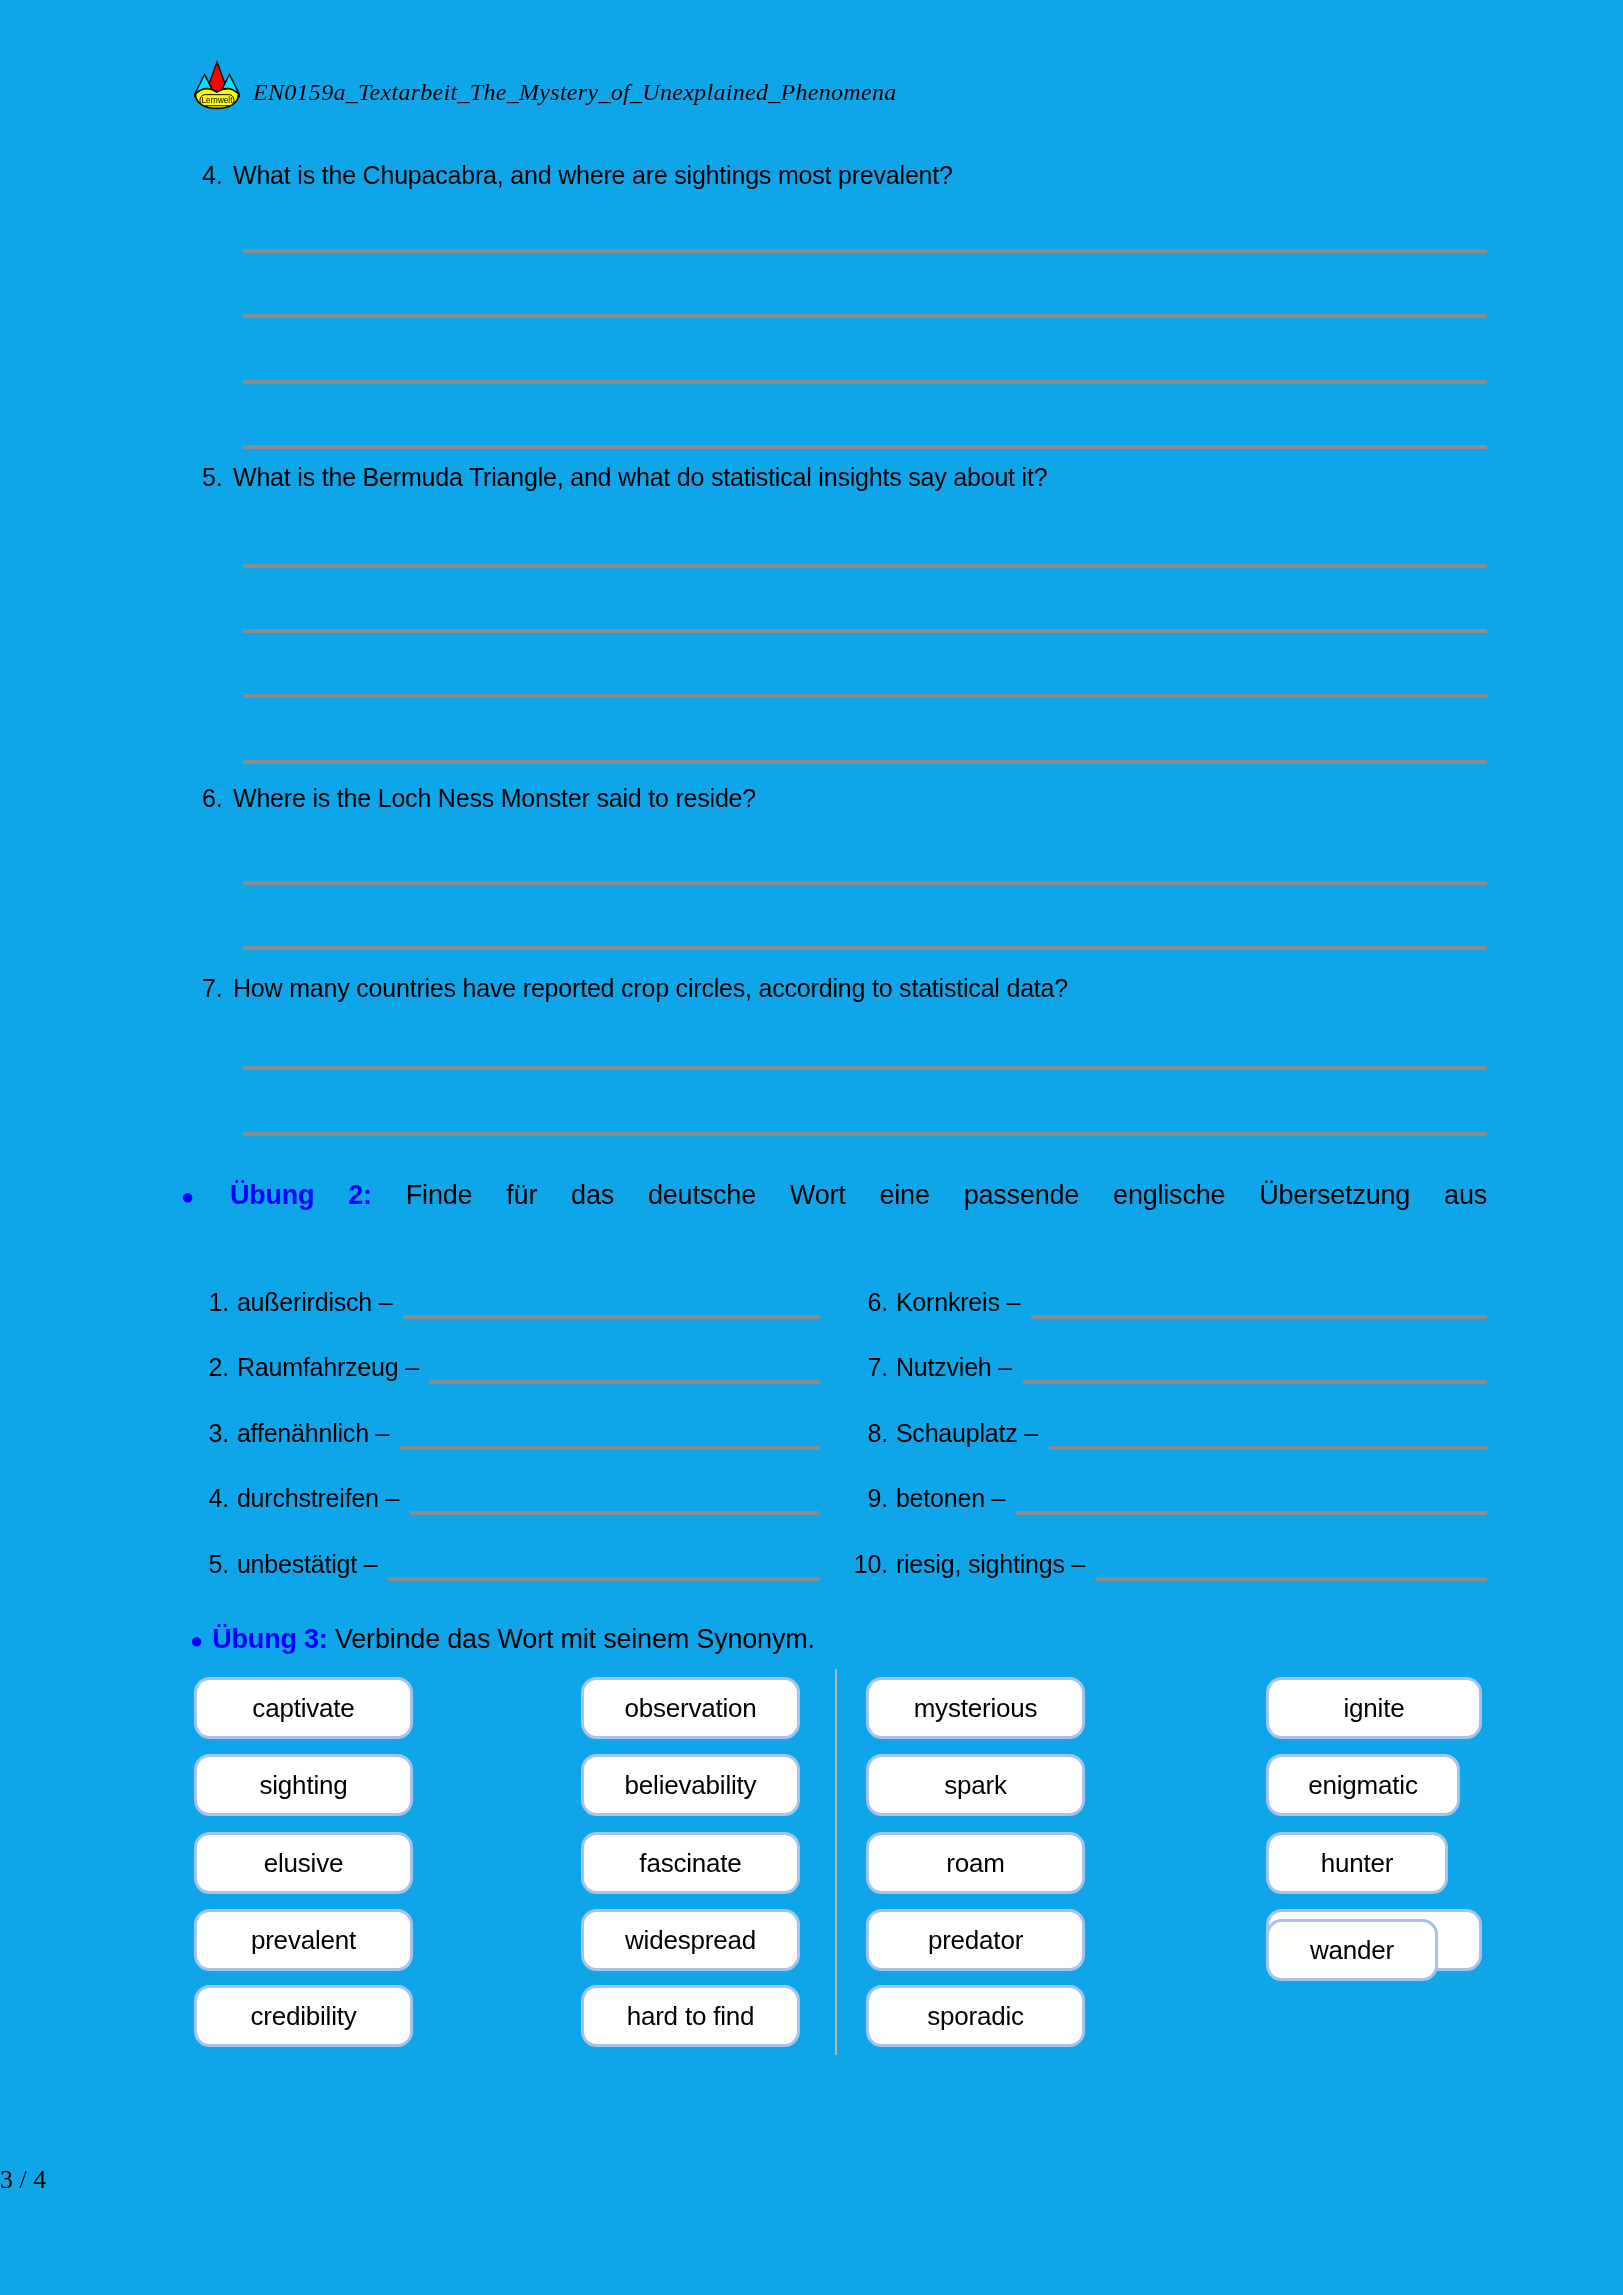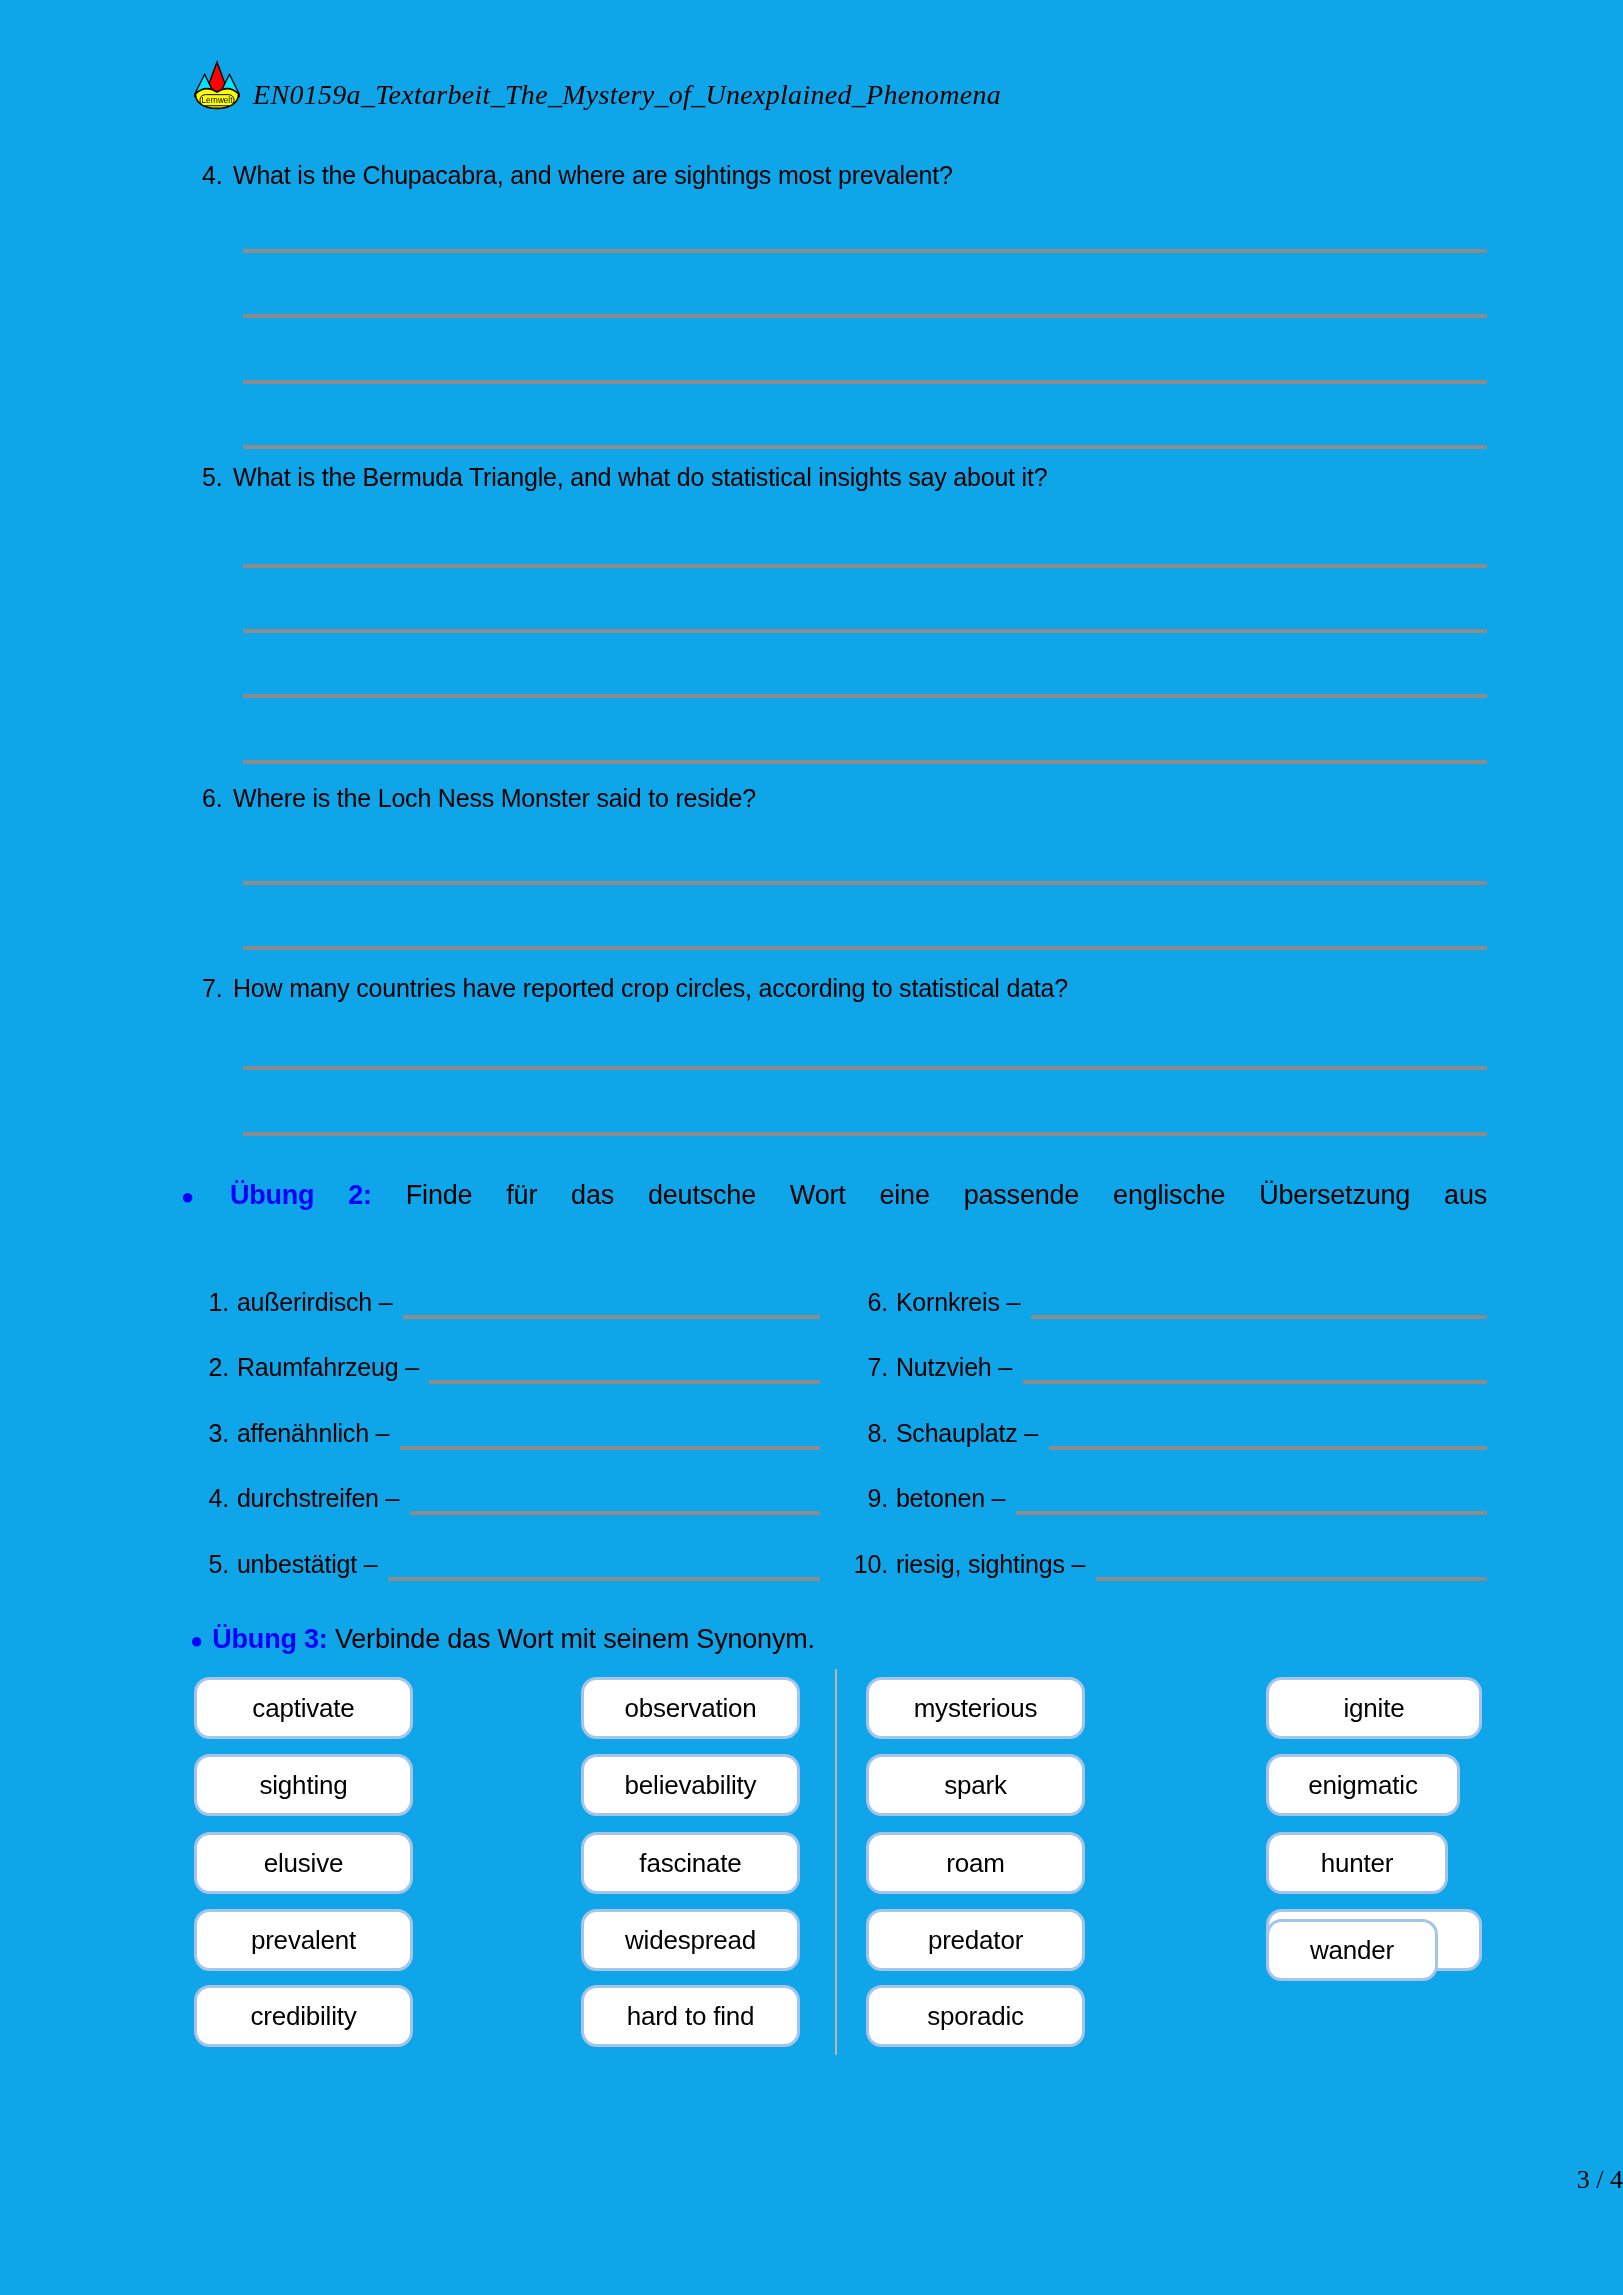--- a/index.html
+++ b/index.html
@@ -9,21 +9,21 @@
     background:#0ea5e9;
     font-family:"Liberation Sans", sans-serif;
     color:#000;
     overflow:hidden;
   }
   
   .logo{position:absolute;left:194px;top:60px;width:46px;height:51px;}
   .doc-title{
     position:absolute;left:253px;top:79px;
     font-family:"Liberation Serif", serif;
-    font-style:italic;font-size:28px;letter-spacing:0.3px;
+    font-style:italic;font-size:24px;letter-spacing:0.3px;
     white-space:nowrap;
   }
   
   .question{
     position:absolute;left:202px;width:1286px;
     display:flex;align-items:flex-start;
     font-size:25px;letter-spacing:-0.2px;line-height:31px;
   }
   .q-num{flex:0 0 auto;width:31px;}
   .q-text{flex:1 1 auto;}
@@ -61,21 +61,21 @@
     border:3.3px solid #a6c4e9;border-radius:15.7px;background:#fff;
     display:flex;align-items:center;justify-content:center;
     font-size:26px;letter-spacing:-0.2px;
   }
   .divider{
     position:absolute;left:835px;top:1669px;width:2px;height:386px;
     background:#b5b5b5;
   }
   .page-number{
     position:absolute;left:0;top:2165px;width:1623px;
-    text-align:right;
+    text-align:left;
     font-family:"Liberation Serif", serif;font-size:26px;
   }
 </style>
 </head>
 <body>
 
 <div class="page">
 
   <svg class="logo" viewBox="0 0 70 78">
     <polygon points="35,3 17,52 53,52" fill="#ff0000" stroke="#000" stroke-width="2"></polygon>

